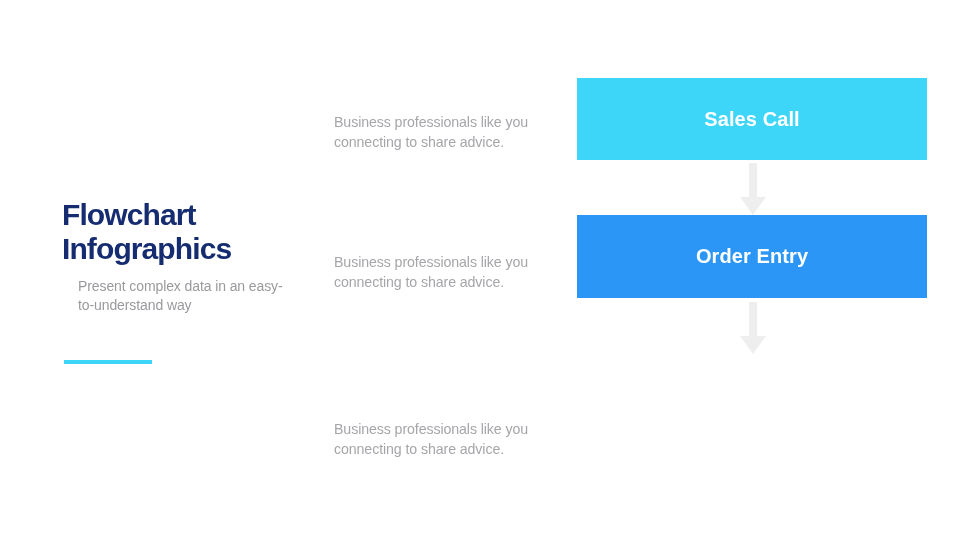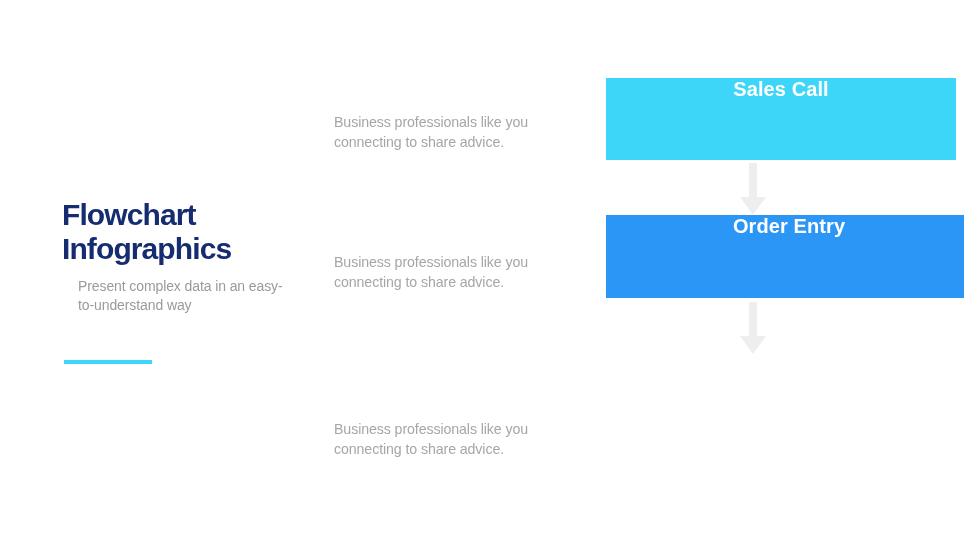--- a/index.html
+++ b/index.html
@@ -63,24 +63,24 @@
     color: #a6a6aa;
     letter-spacing: -0.1px;
   }
   #desc-1 { top: 98px; }
   #desc-2 { top: 238px; }
   #desc-3 { top: 405px; }
 
   
   .flow-box {
     position: absolute;
-    left: 606px;
+    left: 577px;
     width: 350px;
     display: flex;
-    align-items: flex-start;
+    align-items: center;
     justify-content: center;
   }
   .flow-label {
     font-size: 20px;
     font-weight: bold;
     color: #ffffff;
     letter-spacing: 0.1px;
   }
   #flow-box-1 {
     top: 78px;
@@ -139,21 +139,21 @@
   <div class="flow-box" id="flow-box-1" style="background: rgb(61, 214, 248);">
     <span class="flow-label">Sales Call</span>
   </div>
 
   <div class="arrow" id="arrow-1">
     <svg width="28" height="54" viewBox="0 0 28 54" aria-hidden="true">
       <polygon points="10,0 18,0 18,34 27,34 14,52 1,34 10,34" fill="#EEEEEE"></polygon>
     </svg>
   </div>
 
-  <div class="flow-box" id="flow-box-2" style="background: rgb(43, 150, 245); padding-left: 8px;">
+  <div class="flow-box" id="flow-box-2" style="background: rgb(43, 150, 245);">
     <span class="flow-label">Order Entry</span>
   </div>
 
   <div class="arrow" id="arrow-2">
     <svg width="28" height="54" viewBox="0 0 28 54" aria-hidden="true">
       <polygon points="10,0 18,0 18,34 27,34 14,52 1,34 10,34" fill="#EEEEEE"></polygon>
     </svg>
   </div>
 
 

